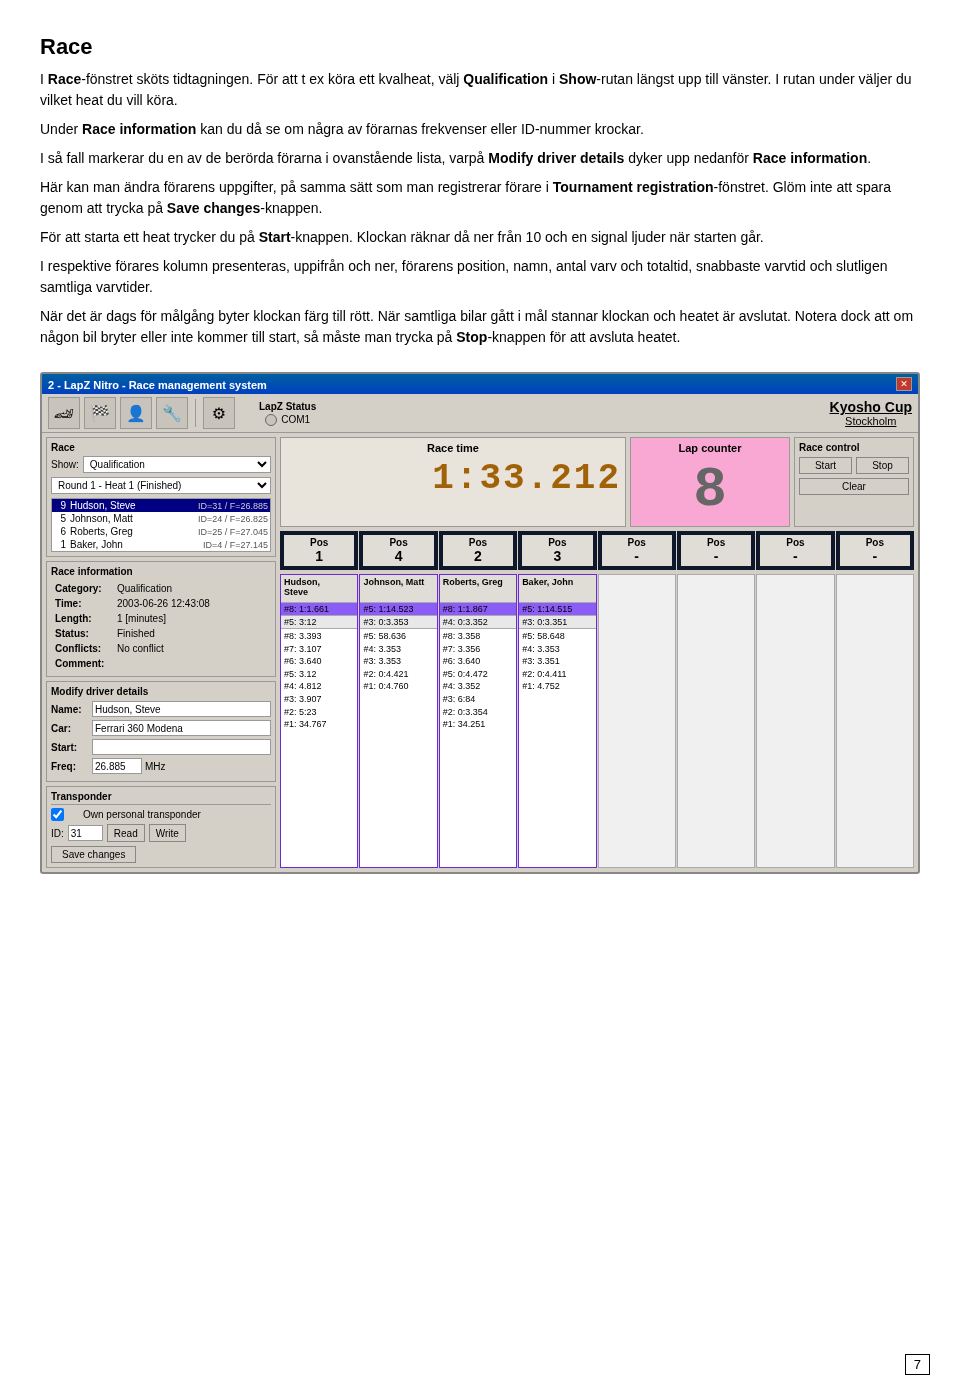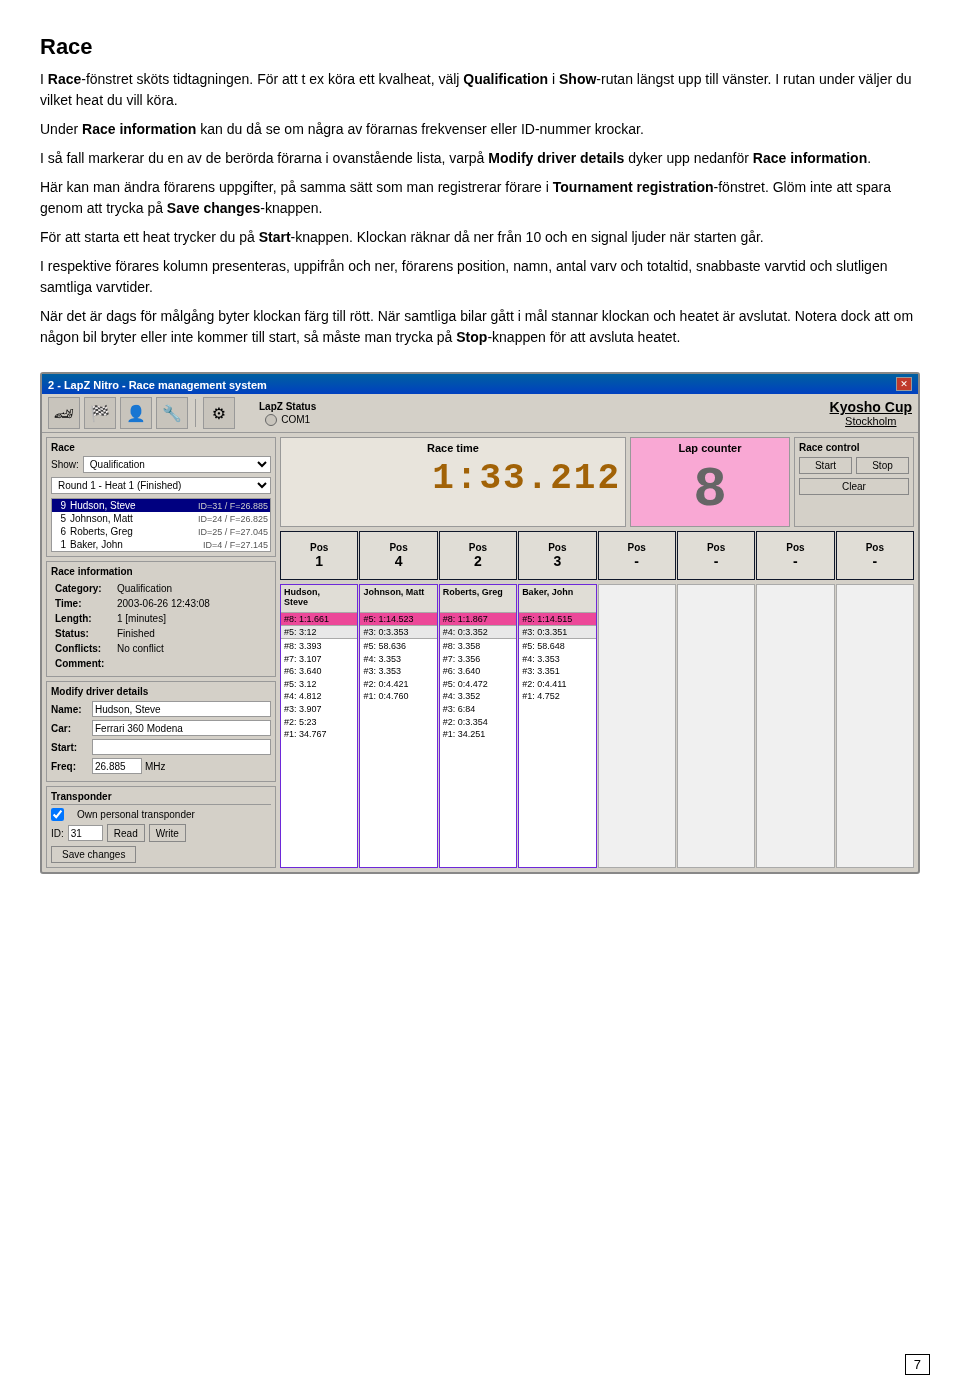--- a/index.html
+++ b/index.html
@@ -269,21 +269,21 @@
     .transponder-title {
       font-size: 10px;
       font-weight: bold;
       border-bottom: 1px solid #999;
       margin-bottom: 3px;
       padding-bottom: 2px;
     }
     .checkbox-row {
       display: flex;
       align-items: center;
-      gap: 13px;
+      gap: 19px;
       margin-bottom: 3px;
       font-size: 10px;
     }
     .id-row {
       display: flex;
       align-items: center;
       gap: 4px;
       font-size: 10px;
     }
     .id-input {
@@ -395,23 +395,23 @@
 
     
     .pos-header-row {
       display: flex;
       gap: 1px;
       background: #d4d0c8;
     }
     .pos-cell {
       flex: 1;
       text-align: center;
-      border: 1px solid #0f172a;
+      border: 4px solid #0f172a;
       background: #e0ddd6;
-      padding: 10px 1px;
+      padding: 2px 1px;
       font-size: 10px;
       font-weight: bold;
     }
     .pos-cell .pos-label {
       font-size: 10px;
       font-weight: bold;
     }
     .pos-cell .pos-num-big {
       font-size: 14px;
       font-weight: bold;
@@ -434,21 +434,21 @@
     }
     .driver-col-header {
       background: #e0ddd6;
       border-bottom: 1px solid #aaa;
       padding: 2px 3px;
       font-size: 9px;
       font-weight: bold;
       min-height: 28px;
     }
     .driver-col-best {
-      background: #ec4899;
+      background: #8b5cf6;
       padding: 1px 3px;
       border-bottom: 1px solid #aaa;
       font-size: 9px;
     }
     .driver-col-best2 {
       background: #e8e8e8;
       padding: 1px 3px;
       border-bottom: 1px solid #aaa;
       font-size: 9px;
     }

